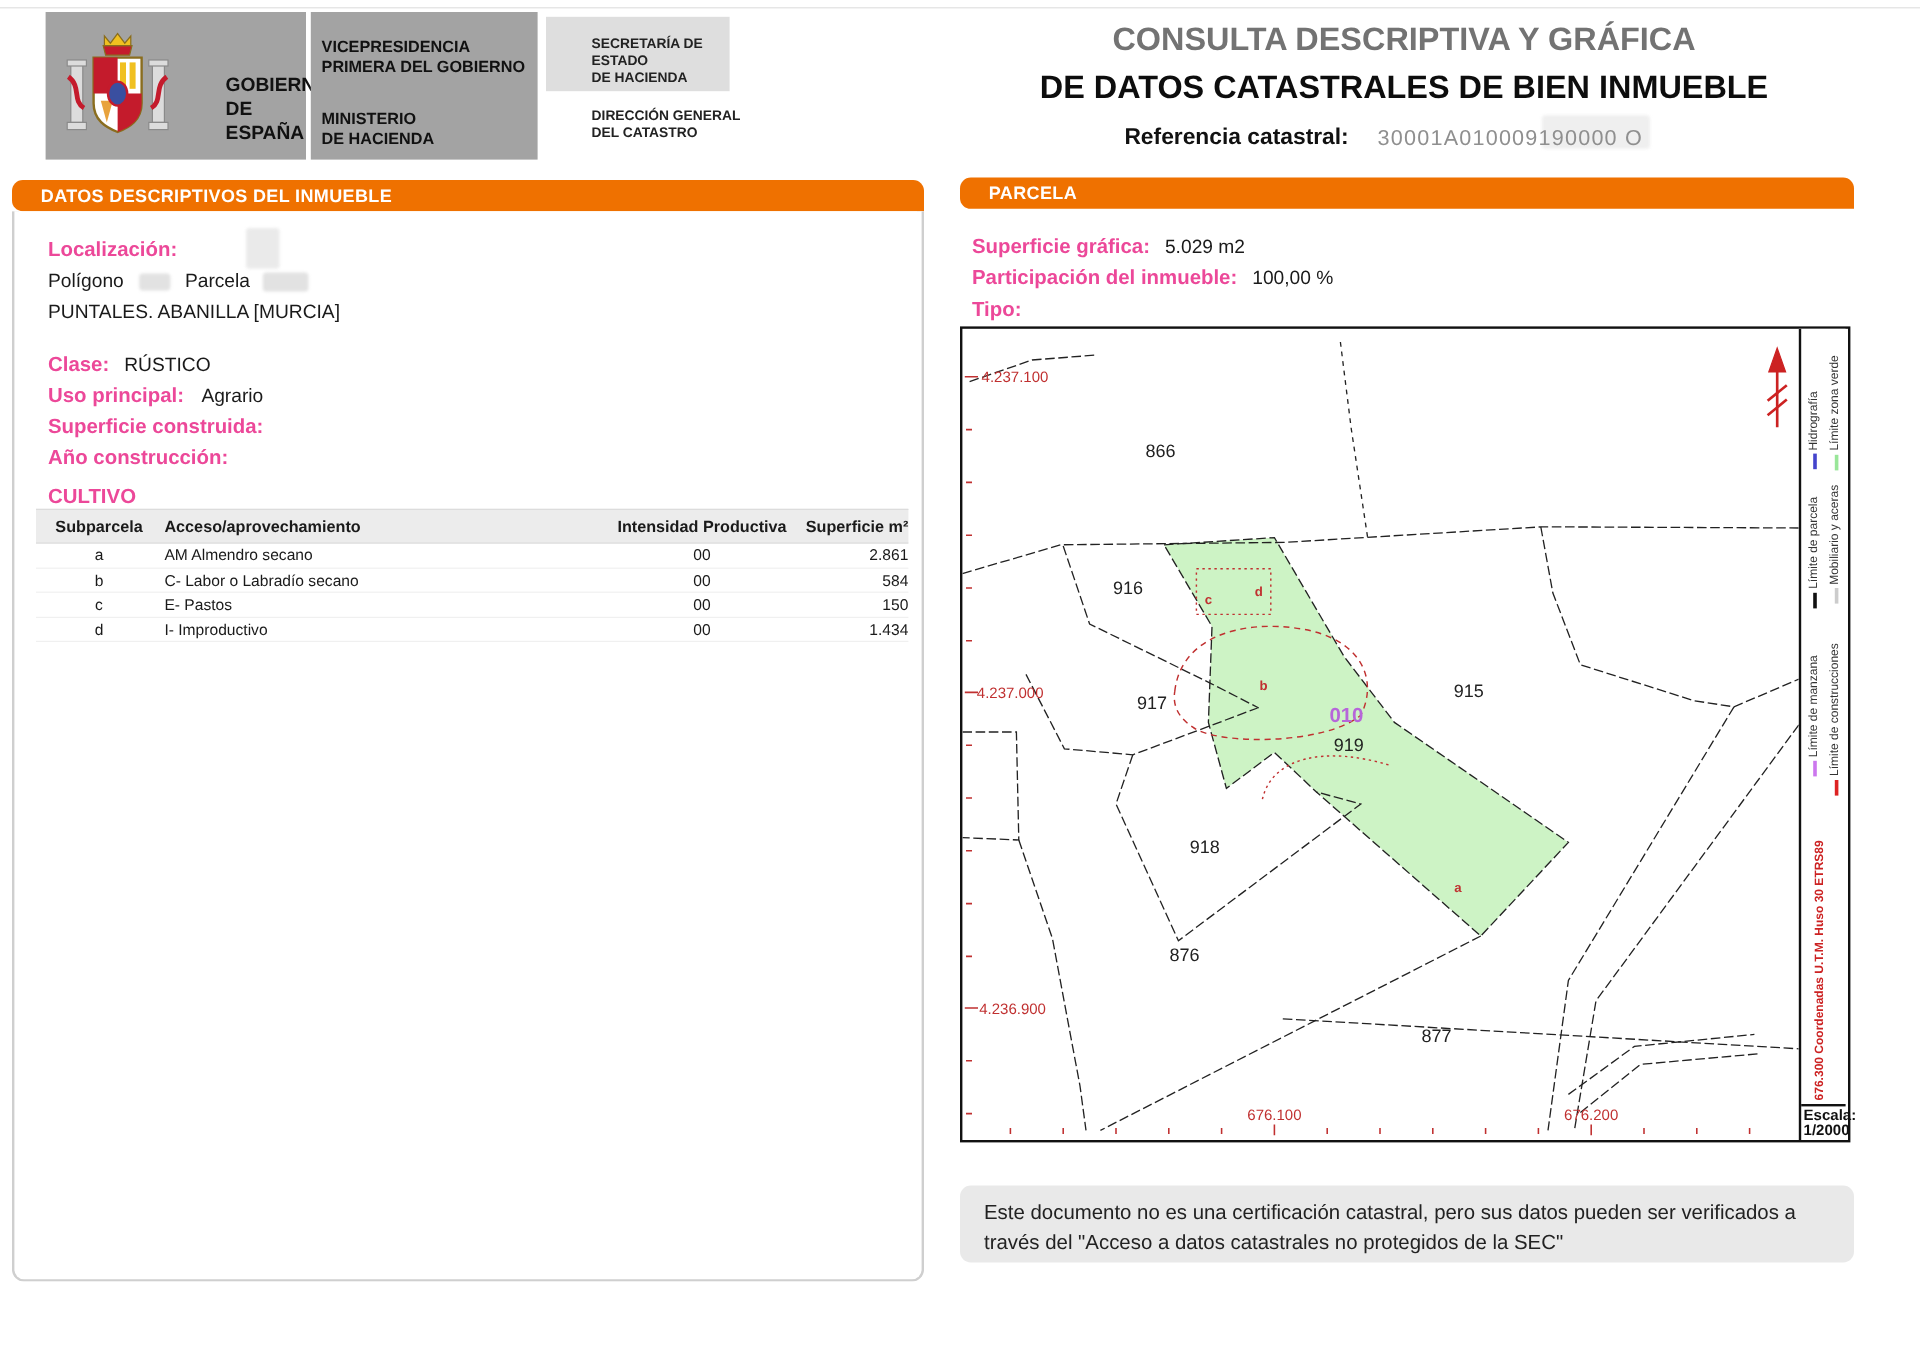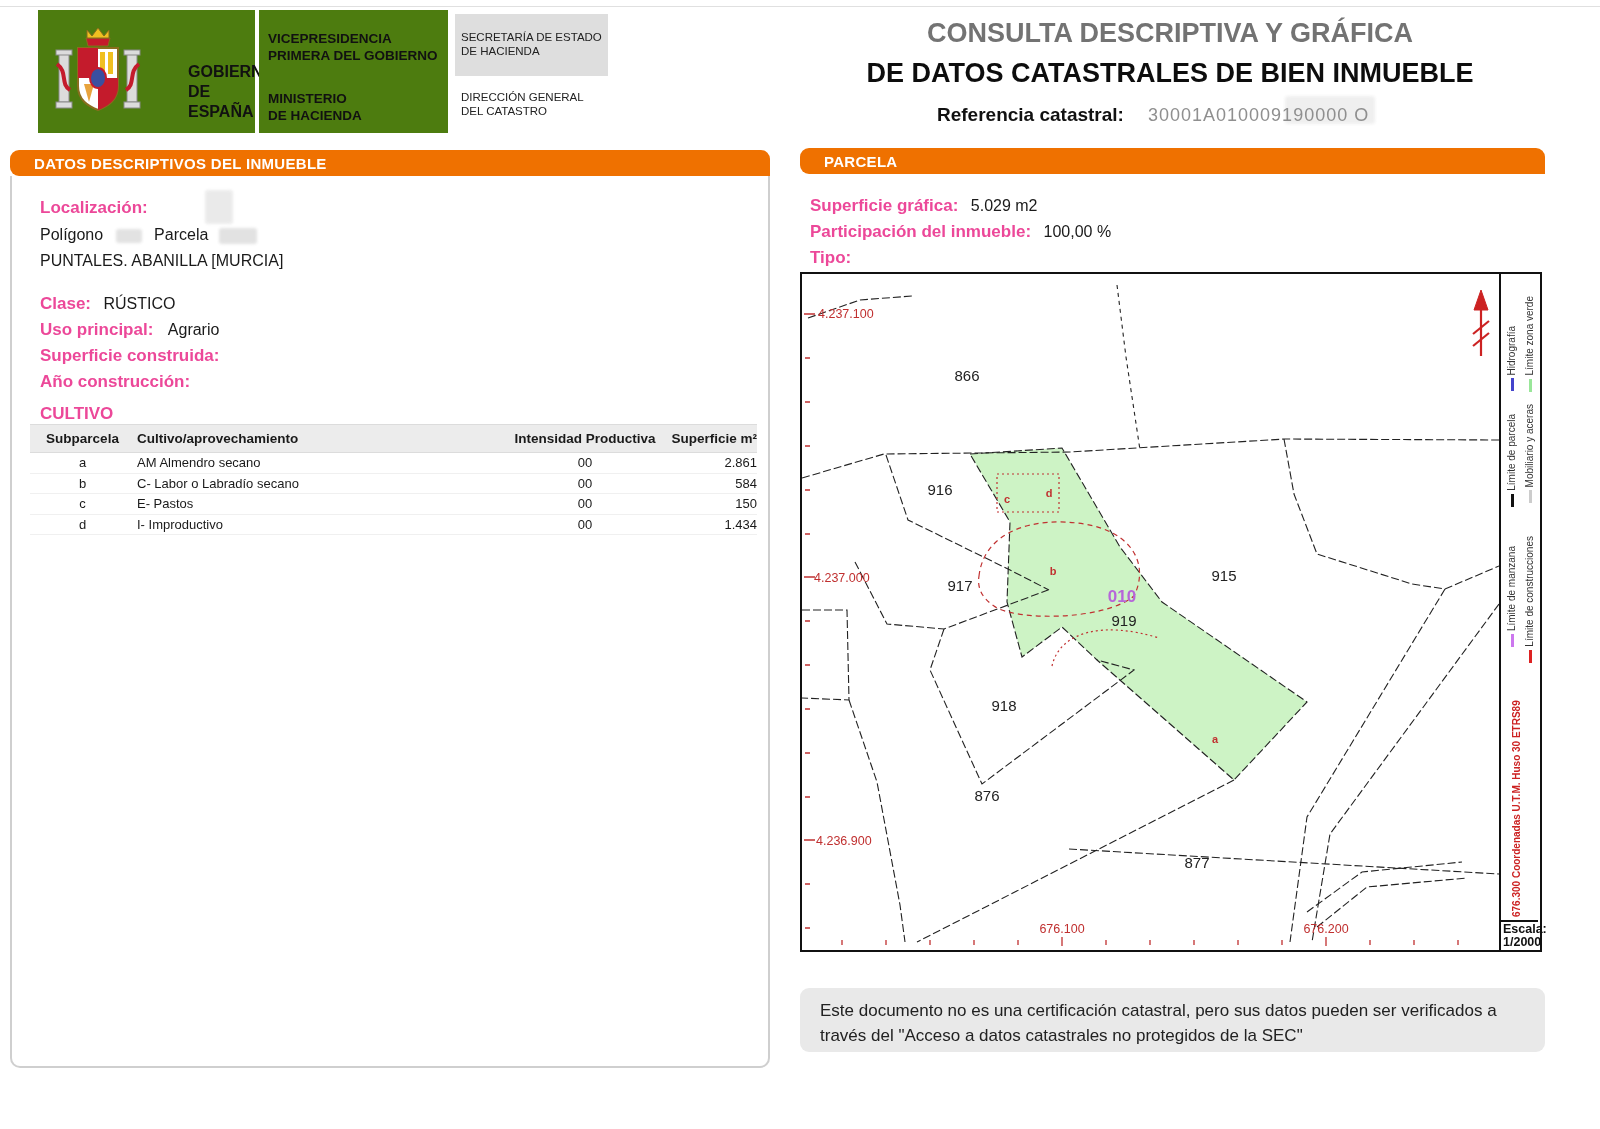--- a/index.html
+++ b/index.html
@@ -2,27 +2,27 @@
 <html><head>
 <meta charset="utf-8">
 <style>
   html,body{margin:0;padding:0;background:#fff;}
   .page{position:relative;width:1600px;height:1129px;background:#fff;
         font-family:"Liberation Sans",sans-serif;color:#1a1a1a;overflow:hidden;}
   .top-rule{position:absolute;left:0;top:6px;width:1600px;height:1px;background:#e0e0e0;}
 
   
   .abs{position:absolute;}
-  .logo-yellow{background:#4d7c0f;}
+  .logo-yellow{background:#a3a3a3;}
   .logo-a{left:38px;top:10px;width:217px;height:123px;}
   .logo-b{left:259px;top:10px;width:189px;height:123px;}
   .logo-grey{left:455px;top:14px;width:153px;height:62px;background:#DEDEDE;}
   .gob-txt{left:150px;top:52px;font-size:16px;font-weight:bold;line-height:20px;color:#111;}
   .min-txt{font-size:13.5px;font-weight:bold;color:#111;line-height:17px;}
-  .sec-txt{font-size:11.5px;font-weight:normal;color:#222;line-height:14px;}
+  .sec-txt{font-size:11.5px;font-weight:bold;color:#222;line-height:14px;margin-left:32px;}
 
   .title1{left:860px;top:18px;width:620px;text-align:center;font-size:27px;font-weight:bold;color:#737373;}
   .title2{left:860px;top:58px;width:620px;text-align:center;font-size:27px;font-weight:bold;color:#0d0d0d;}
   .ref-label{left:937px;top:104px;font-size:19px;font-weight:bold;color:#111;}
   .ref-value{left:1148px;top:105px;font-size:18px;color:#8f8f8f;letter-spacing:1px;filter:blur(0.6px);}
   .smudge{background:#e2e2e2;border-radius:3px;filter:blur(1.5px);}
 
   
   .obar{background:#EF7100;color:#fff;font-weight:bold;font-size:15px;
         display:flex;align-items:center;letter-spacing:.3px;}
@@ -153,21 +153,21 @@
     <span class="val" style="margin-left:10px;">Agrario</span>
   </div>
   <div class="abs lbl" style="left:40px;top:346px;">Superficie construida:</div>
   <div class="abs lbl" style="left:40px;top:372px;">Año construcción:</div>
 
   <div class="abs lbl" style="left:40px;top:404px;">CULTIVO</div>
 
   <div class="abs ctable">
     <div class="crow chead">
       <span class="cc1">Subparcela</span>
-      <span class="cc2">Cultivo/aprovechamiento</span>
+      <span class="cc2">Acceso/aprovechamiento</span>
       <span class="cc3">Intensidad Productiva</span>
       <span class="cc4">Superficie m²</span>
     </div>
     <div class="cbody">
       <div class="crow">
         <span class="cc1">a</span>
         <span class="cc2">AM Almendro secano</span>
         <span class="cc3">00</span>
         <span class="cc4">2.861</span>
       </div>

